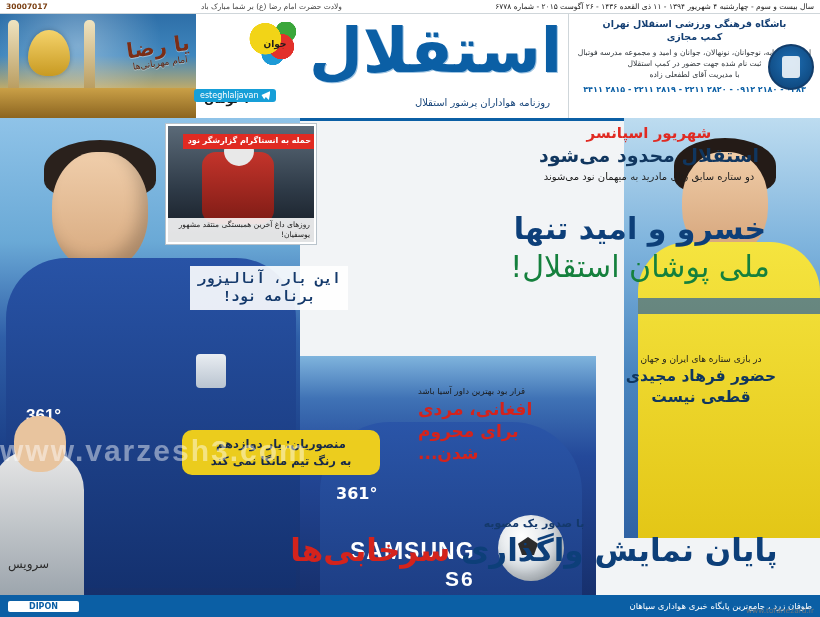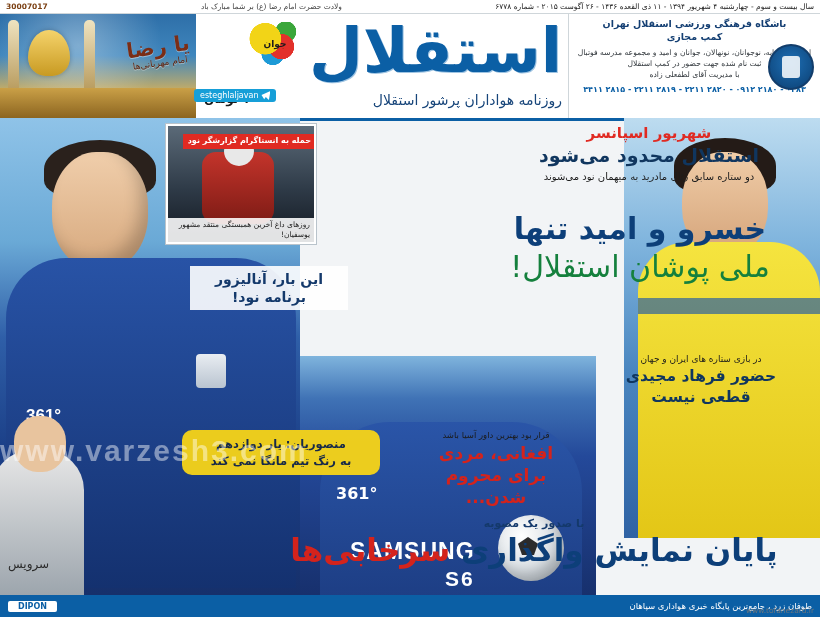--- a/index.html
+++ b/index.html
@@ -70,22 +70,22 @@
   .logoblock{
     position:absolute;left:196px;right:252px;top:0;height:104px;
   }
   .logo-title{
     position:absolute;right:6px;top:6px;
     font-size:62px;line-height:1;color:#0b5fa5;font-weight:bold;
     direction:rtl;letter-spacing:-2px;
     text-shadow:1px 1px 0 #9fc4e2;
   }
   .logo-sub{
-    position:absolute;right:6px;bottom:10px;
-    font-size:14px;color:#17457a;direction:rtl;
+    position:absolute;right:18px;bottom:10px;
+    font-size:10px;color:#17457a;direction:rtl;
   }
   .logo-price{
     position:absolute;left:8px;bottom:12px;
     font-size:10px;color:#1a1a1a;direction:rtl;text-align:center;
     line-height:1.2;
   }
   .logo-price b{display:block;font-size:12px;}
   .splat{
     position:absolute;left:52px;top:8px;width:54px;height:44px;
     background:
@@ -263,35 +263,35 @@
   .hl-main .l1{font-size:30px;color:#0d3f79;font-weight:bold;line-height:1.25;}
   .hl-main .l2{font-size:30px;color:#15803d;font-weight:normal;line-height:1.25;}
 
   .hl-majidi{
     right:6px;top:236px;width:226px;text-align:center;
   }
   .hl-majidi .s{font-size:9px;color:#1b1b1b;}
   .hl-majidi .t{font-size:15.5px;color:#10365f;font-weight:bold;line-height:1.35;margin-top:2px;}
 
   .hl-afghani{
-    right:246px;top:268px;width:156px;text-align:center;margin-top:44px;
+    right:246px;top:268px;width:156px;text-align:left;
   }
   .hl-afghani .s{font-size:8.5px;color:#1b1b1b;}
   .hl-afghani .t{font-size:17px;color:#d4231c;font-weight:bold;line-height:1.3;margin-top:2px;}
 
   .hl-mansourian{
     right:440px;top:312px;width:190px;text-align:center;
     background:rgba(247,212,23,.95);
     padding:6px 4px;border-radius:10px;
   }
   .hl-mansourian .t{font-size:11.5px;color:#16294a;font-weight:bold;line-height:1.45;}
 
   .hl-anbar{
     right:472px;top:148px;width:150px;text-align:center;
-    background:rgba(255,255,255,.9);padding:4px;
+    background:rgba(255,255,255,.9);padding:4px;font-family:Liberation Mono, monospace;
   }
   .hl-anbar .t{font-size:14px;color:#14396b;font-weight:bold;line-height:1.3;}
 
   .hl-bottom{
     right:6px;bottom:26px;width:560px;text-align:center;
   }
   .hl-bottom .s{font-size:11px;color:#14396b;font-weight:bold;}
   .hl-bottom .t{
     font-size:31px;font-weight:bold;line-height:1.2;margin-top:2px;
     color:#0d3f79;
@@ -308,21 +308,21 @@
 
   
   .bottombar{
     position:absolute;left:0;right:0;bottom:0;height:22px;
     background:#0b5fa5;color:#fff;direction:rtl;
     display:flex;align-items:center;justify-content:space-between;
     padding:0 8px;box-sizing:border-box;font-size:8.5px;
   }
   .dipon{
     background:#fff;color:#0b5fa5;font-size:8px;font-weight:bold;
-    padding:1px 10px;border-radius:2px;direction:ltr;
+    padding:1px 21px;border-radius:2px;direction:ltr;
   }
   .footnote{
     position:absolute;right:6px;bottom:2px;font-size:7.5px;color:#6b757d;direction:ltr;
   }
   .service-left{
     position:absolute;left:8px;bottom:24px;font-size:12px;color:#2b2b2b;direction:rtl;
   }
 </style>
 </head>
 <body>

